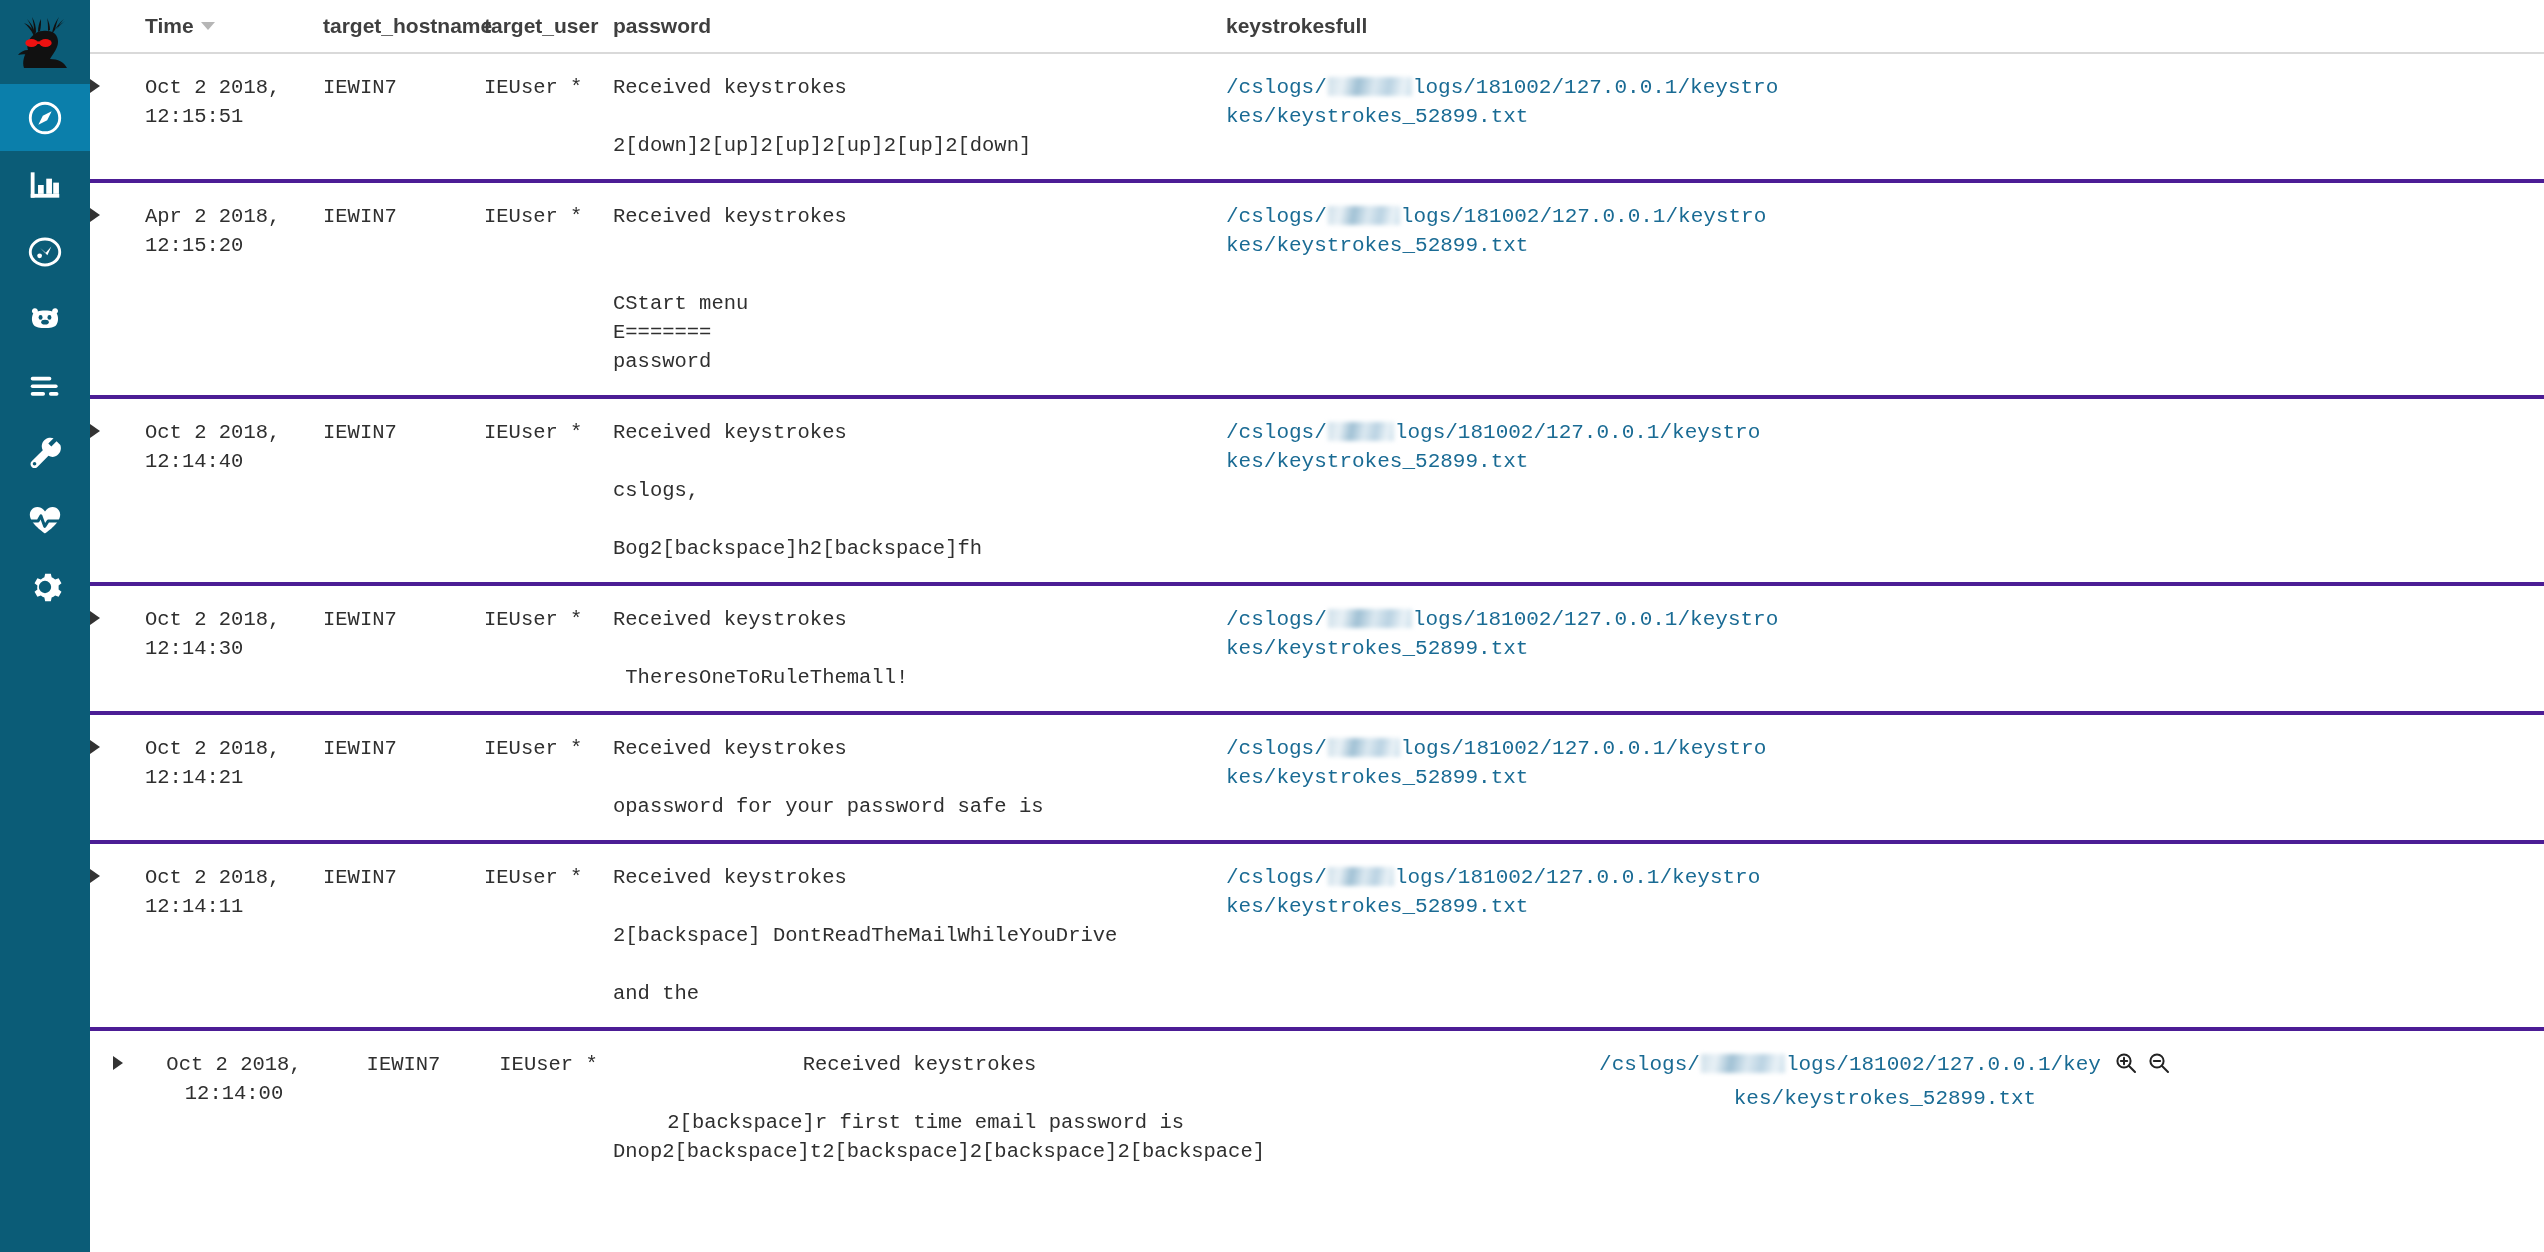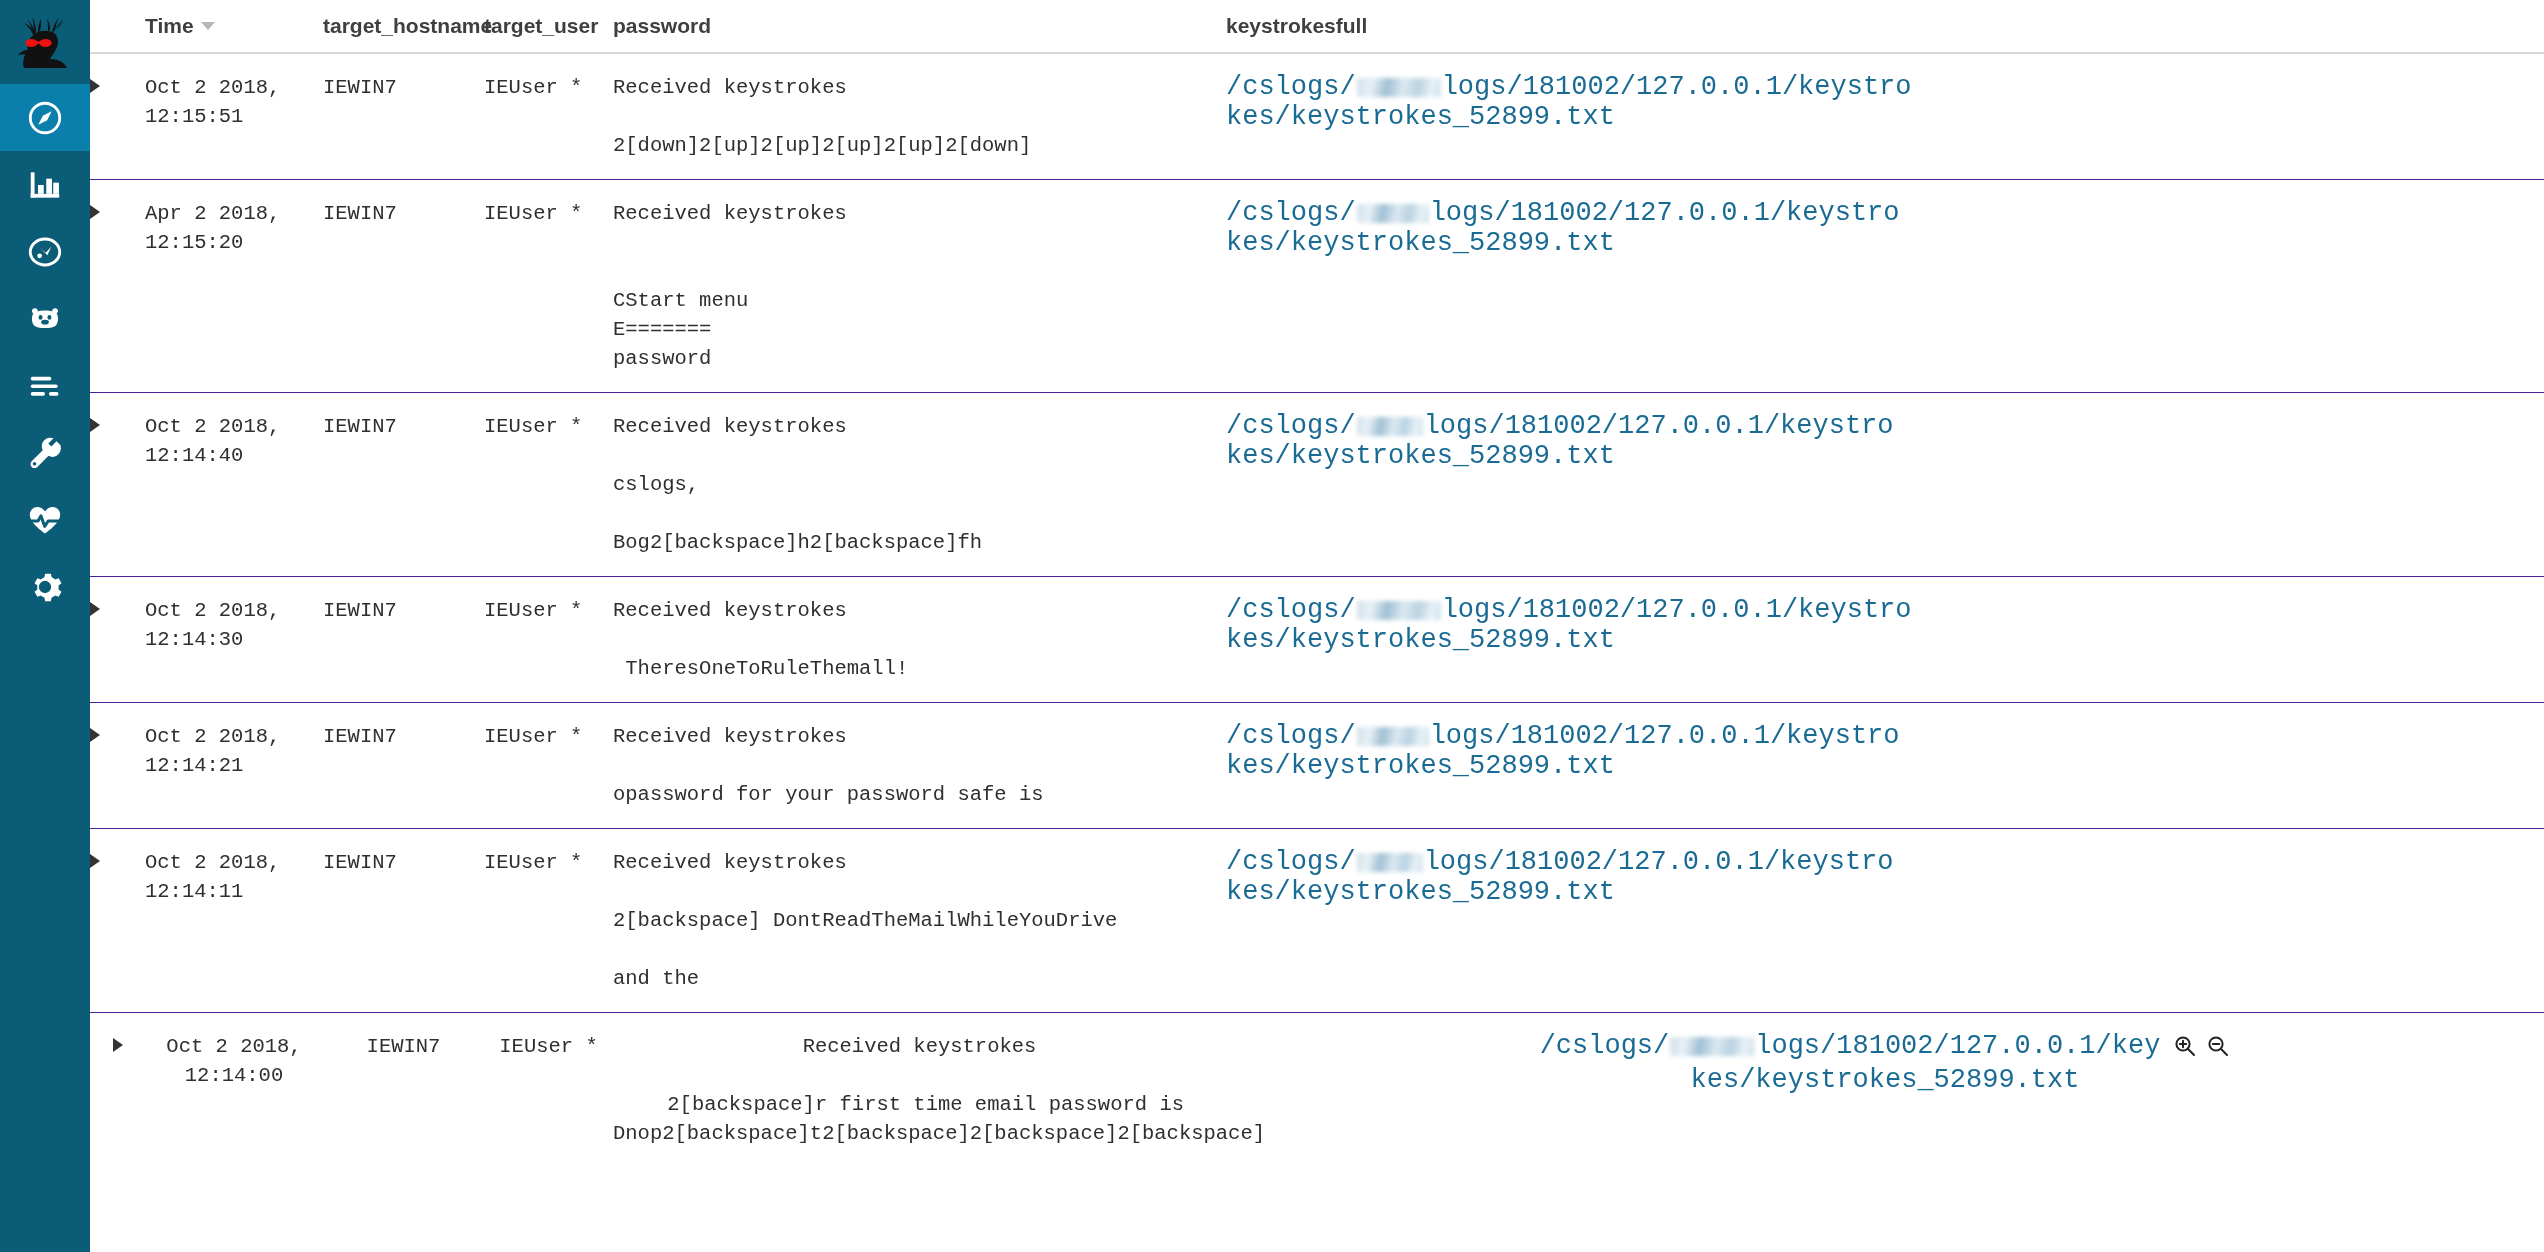--- a/index.html
+++ b/index.html
@@ -45,21 +45,21 @@
     padding: 0 0 14px 0; vertical-align: bottom;
     border-bottom: 2px solid #d9d9d9;
     height: 53px;
     margin-left: 12px;
   }
   table.log-table td {
     vertical-align: top;
     font-family: "Liberation Mono", monospace;
     font-size: 20.5px; line-height: 29px; color: #2f2f2f;
     padding: 19px 0 19px 0;
-    border-bottom: 1px solid #4c1d95;
+    border-bottom: 4px solid #4c1d95;
   }
   tr.log-row:last-child td { border-bottom: none; text-align: center; }
 
   
   .col-toggle  { width: 55px;  }
   .col-time    { width: 178px; }
   .col-host    { width: 161px; }
   .col-user    { width: 129px; }
   .col-msg     { width: 613px; }
   .col-file    { width: 1318px; }
@@ -81,21 +81,21 @@
     cursor: pointer;
   }
   td.toggle-cell { padding-left: 9px; padding-top: 27px; }
 
   .msg-line { white-space: pre; }
   .msg-gap  { height: 29px; }
 
   .file-link {
     color: #1a6b94; text-decoration: none; cursor: pointer;
     font-family: "Liberation Mono", monospace;
-    font-size: 27px; line-height: 29px;
+    font-size: 21px; line-height: 29px;
     word-break: break-all;
   }
 
   .redact {
     display: inline-block; width: 84px; height: 19px;
     vertical-align: -3px; margin: 0 1px;
     background: linear-gradient(100deg,#cfe0ea 0%, #e9f1f6 18%, #9fc0d4 36%,
                 #dce9f1 55%, #b9d2e2 72%, #eaf2f7 88%, #cbdfeb 100%);
     filter: blur(2.2px);
     border-radius: 1px;

